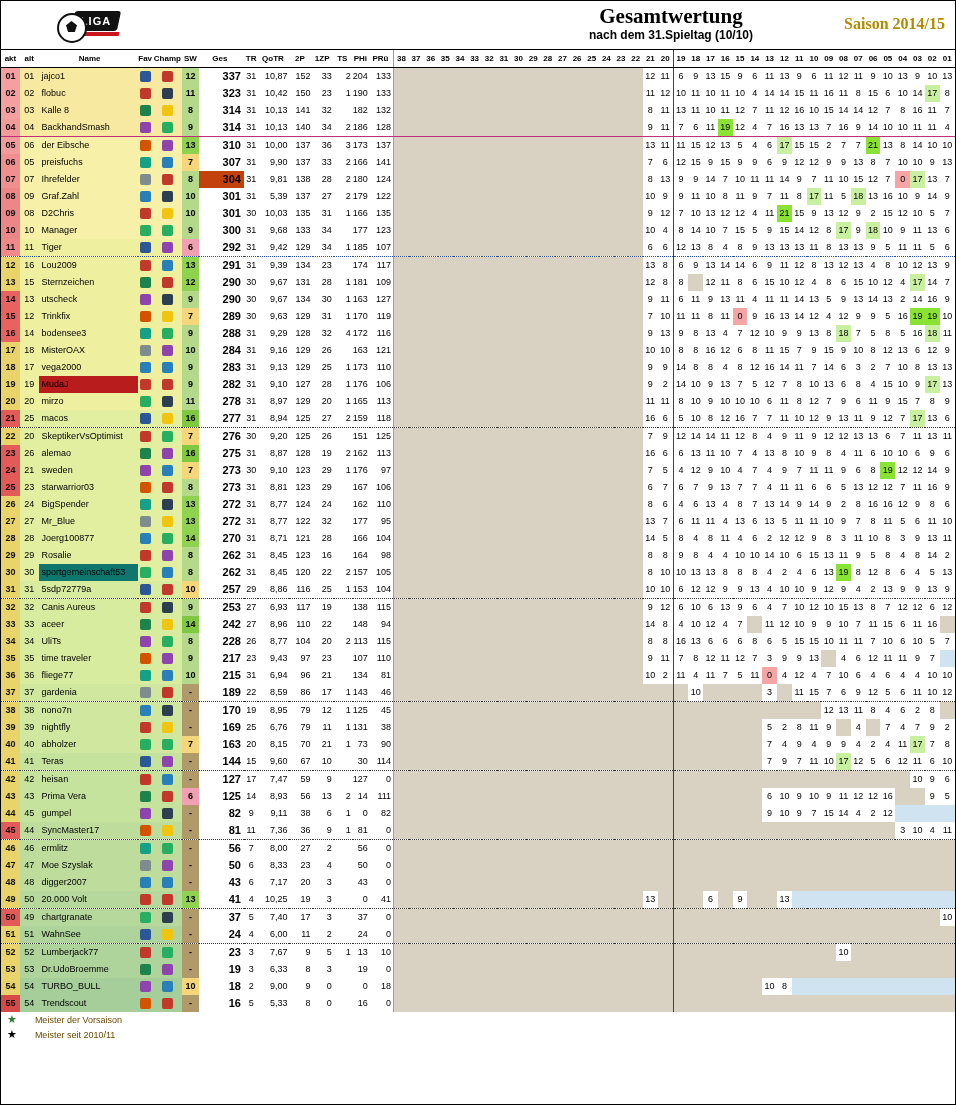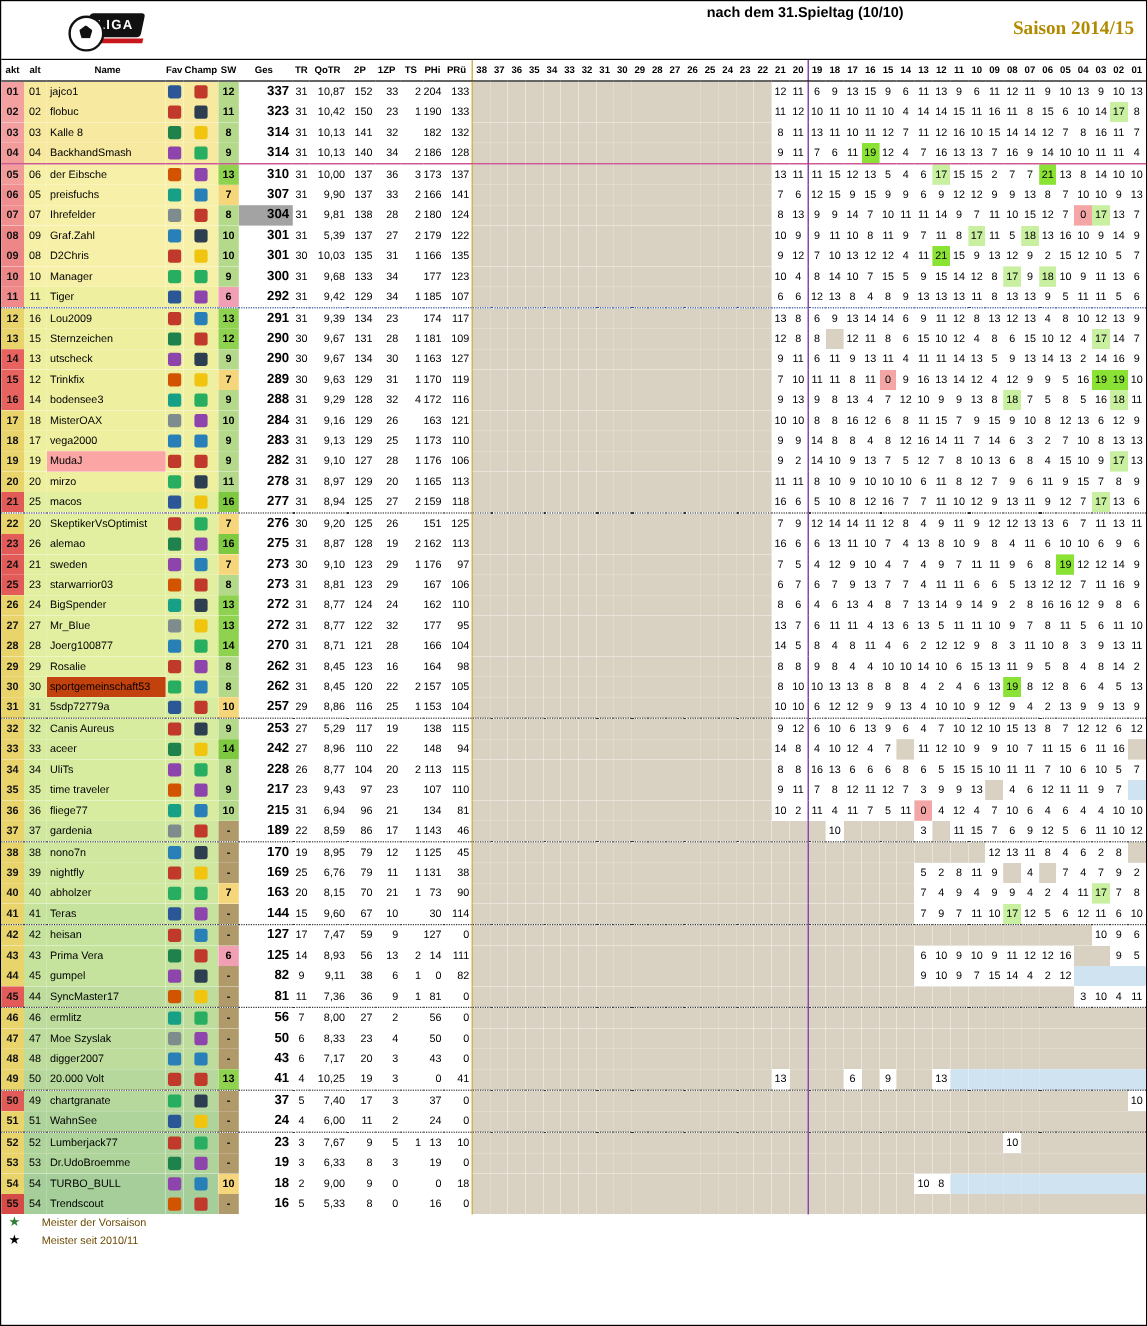--- a/index.html
+++ b/index.html
@@ -68,20 +68,21 @@
 
   <div class="header">
     <div class="logo">
       <div class="tag">
           <span>LIGA</span>
         </div>
       <div class="bar"></div>
       <div class="ball"></div>
     </div>
     <div class="title-right">
+      <div class="t1">Gesamtwertung</div>
       <div class="t2">nach dem 31.Spieltag (10/10)</div>
     </div>
     <div class="season">Saison 2014/15</div>
   </div>
 
   <table class="main" id="tbl">
     <thead>
       <tr class="colhead">
         <td class="c-akt">akt</td>
         <td class="c-alt">alt</td>
@@ -462,21 +463,21 @@
           <td class="c-st">9</td>
           <td class="c-st">13</td>
         </tr>
         <tr>
           <td class="c-akt rowband" style="background:#ef8f8f;color:#111;">07</td>
           <td class="c-alt" style="background:#f7f0a8;">07</td>
           <td class="c-name nm" style="background:#f7f0a8;">Ihrefelder</td>
           <td class="c-icon" style="background:#f7f0a8;"><span class="badge" style="background:#7f8c8d"></span></td>
           <td class="c-icon" style="width:30px;background:#f7f0a8;"><span class="badge" style="background:#c0392b"></span></td>
           <td class="c-sw rowband" style="background:#b5d98a;">8</td>
-          <td class="c-ges" style="background:#a3a3a3;">304</td>
+          <td class="c-ges" style="background:#c2410c;">304</td>
           <td class="c-tr">31</td>
           <td class="c-qot">9,81</td>
           <td class="c-tr2">138</td>
           <td class="c-2p">28</td>
           <td class="c-1zp">2</td>
           <td class="c-ts">180</td>
           <td class="c-phi bordR">124</td>
           <td class="c-st grey"></td>
           <td class="c-st grey"></td>
           <td class="c-st grey"></td>
@@ -1106,21 +1107,21 @@
           <td class="c-st">2</td>
           <td class="c-st">7</td>
           <td class="c-st">10</td>
           <td class="c-st">8</td>
           <td class="c-st">13</td>
           <td class="c-st">13</td>
         </tr>
         <tr>
           <td class="c-akt rowband" style="background:#e9d36b;color:#111;">19</td>
           <td class="c-alt" style="background:#eef0a0;">19</td>
-          <td class="c-name nm" style="background:#fca5a5;">MudaJ</td>
+          <td class="c-name nm" style="background:#b91c1c;">MudaJ</td>
           <td class="c-icon" style="background:#eef0a0;"><span class="badge" style="background:#c0392b"></span></td>
           <td class="c-icon" style="width:30px;background:#eef0a0;"><span class="badge" style="background:#c0392b"></span></td>
           <td class="c-sw rowband" style="background:#b5d98a;">9</td>
           <td class="c-ges" style="background:#ffffff;">282</td>
           <td class="c-tr">31</td>
           <td class="c-qot">9,10</td>
           <td class="c-tr2">127</td>
           <td class="c-2p">28</td>
           <td class="c-1zp">1</td>
           <td class="c-ts">176</td>
@@ -1700,21 +1701,21 @@
           <td class="c-st">5</td>
           <td class="c-st">8</td>
           <td class="c-st">4</td>
           <td class="c-st">8</td>
           <td class="c-st">14</td>
           <td class="c-st">2</td>
         </tr>
         <tr>
           <td class="c-akt rowband" style="background:#e9d36b;color:#111;">30</td>
           <td class="c-alt" style="background:#e2efa0;">30</td>
-          <td class="c-name nm" style="background:#c2410c;">sportgemeinschaft53</td>
+          <td class="c-name nm" style="background:#0f766e;">sportgemeinschaft53</td>
           <td class="c-icon" style="background:#e2efa0;"><span class="badge" style="background:#27ae60"></span></td>
           <td class="c-icon" style="width:30px;background:#e2efa0;"><span class="badge" style="background:#2980b9"></span></td>
           <td class="c-sw rowband" style="background:#b5d98a;">8</td>
           <td class="c-ges" style="background:#ffffff;">262</td>
           <td class="c-tr">31</td>
           <td class="c-qot">8,45</td>
           <td class="c-tr2">120</td>
           <td class="c-2p">22</td>
           <td class="c-1zp">2</td>
           <td class="c-ts">157</td>
@@ -1814,21 +1815,21 @@
         </tr>
         <tr>
           <td class="c-akt rowband" style="background:#e9d36b;color:#111;">32</td>
           <td class="c-alt" style="background:#d8eca0;">32</td>
           <td class="c-name nm" style="background:#d8eca0;">Canis Aureus</td>
           <td class="c-icon" style="background:#d8eca0;"><span class="badge" style="background:#c0392b"></span></td>
           <td class="c-icon" style="width:30px;background:#d8eca0;"><span class="badge" style="background:#2c3e50"></span></td>
           <td class="c-sw rowband" style="background:#b5d98a;">9</td>
           <td class="c-ges" style="background:#ffffff;">253</td>
           <td class="c-tr">27</td>
-          <td class="c-qot">5,29</td>
+          <td class="c-qot">6,93</td>
           <td class="c-tr2">117</td>
           <td class="c-2p">19</td>
           <td class="c-1zp"></td>
           <td class="c-ts">138</td>
           <td class="c-phi bordR">115</td>
           <td class="c-st grey"></td>
           <td class="c-st grey"></td>
           <td class="c-st grey"></td>
           <td class="c-st grey"></td>
           <td class="c-st grey"></td>

